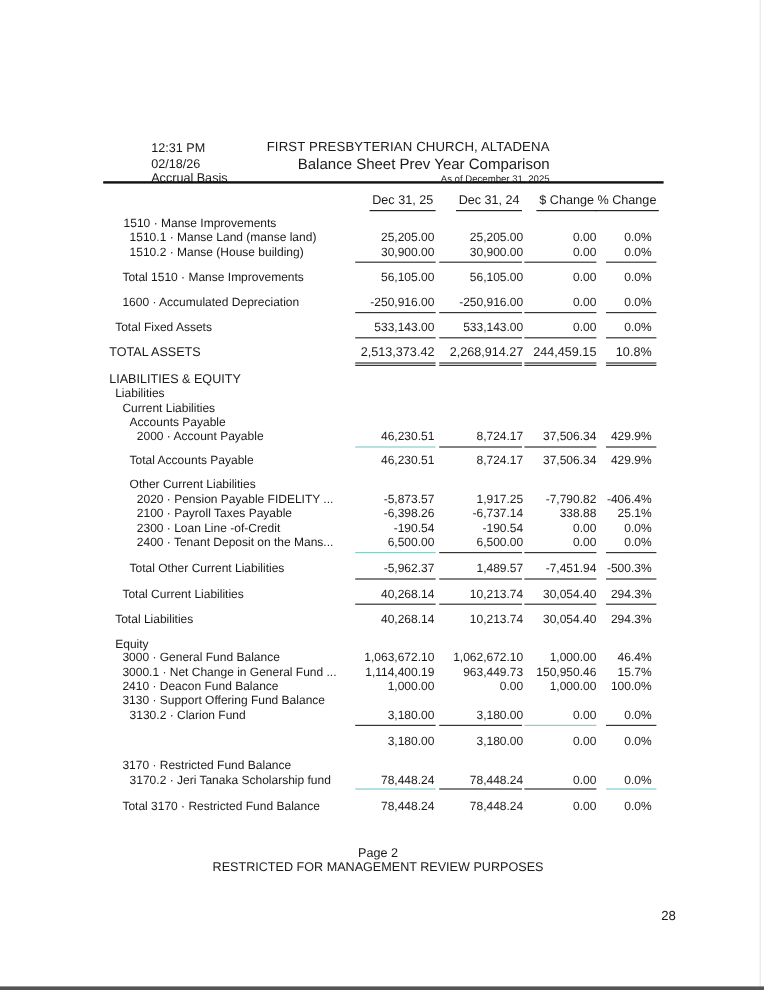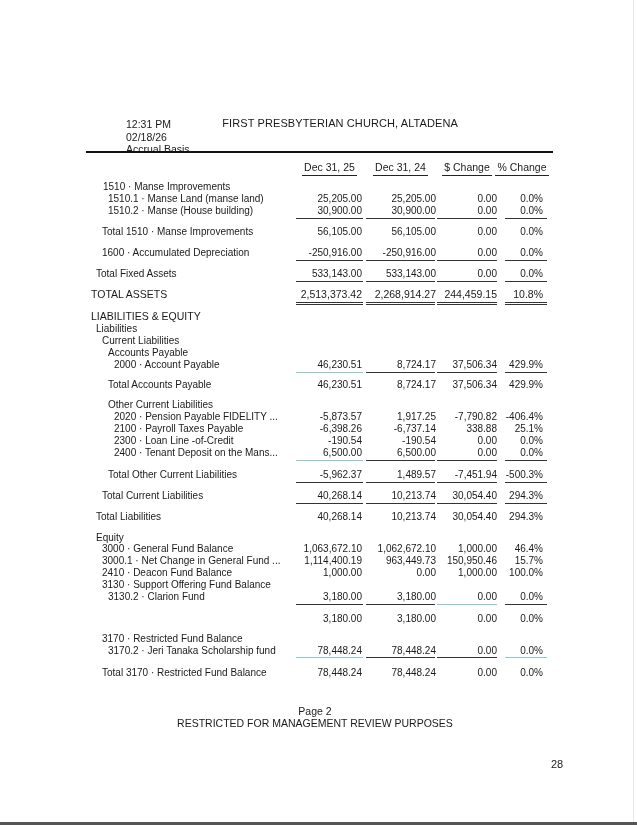--- a/index.html
+++ b/index.html
@@ -10,21 +10,21 @@
   .page-edge { position:absolute; right:3px; top:0; width:1px; height:825px; background:#e8e8e8; }
   .bottom-edge { position:absolute; left:0; bottom:0; width:637px; height:3px; background:#555; }
 
   .hdr-left { position:absolute; left:102px; top:118px; font-size:10.5px; line-height:12.5px;margin-left:24px; }
   .hdr-center { position:absolute; left:148px; width:310px; top:117px; text-align:right; }
   .hdr-company { font-size:11px; letter-spacing:0.1px; line-height:13px; }
   .hdr-title { font-size:12.5px; line-height:15px; }
   .hdr-asof { font-size:8px; line-height:10px; }
   .hdr-rule { position:absolute; left:86px; top:151px; width:467px; height:2px; background:#111; }
 
-  .colhdr { position:absolute; top:161px; font-size:10.5px; text-align:center; }
+  .colhdr { position:absolute; top:161px; font-size:10.5px; text-align:right; }
   .colhdr span { display:inline-block; border-bottom:1px solid #222; padding:0 2px 2px; }
 
   .row { position:absolute; left:0; width:637px; height:13px; font-size:10px; line-height:13px; }
   .lbl { position:absolute; white-space:nowrap; }
   .num { position:absolute; text-align:right; white-space:nowrap; }
   .c1 { left:292px; width:70px; }
   .c2 { left:364px; width:72px; }
   .c3 { left:437px; width:60px; }
   .c4 { left:497px; width:46px; }
 
@@ -44,20 +44,22 @@
 <div class="page-edge"></div>
 <div class="bottom-edge"></div>
 
 <div class="hdr-left">
   <div>12:31 PM</div>
   <div>02/18/26</div>
   <div>Accrual Basis</div>
 </div>
 <div class="hdr-center">
   <div class="hdr-company">FIRST PRESBYTERIAN CHURCH, ALTADENA</div>
+  <div class="hdr-title">Balance Sheet Prev Year Comparison</div>
+  <div class="hdr-asof">As of December 31, 2025</div>
 </div>
 <div class="hdr-rule"></div>
 
 <div class="colhdr" style="left:296px;width:67px;"><span>Dec 31, 25</span></div>
 <div class="colhdr" style="left:366px;width:69px;"><span>Dec 31, 24</span></div>
 <div class="colhdr" style="left:437px;width:60px;"><span>$ Change</span></div>
 <div class="colhdr" style="left:495px;width:54px;"><span>% Change</span></div>
 
 <div class="row" style="top:180px">
   <span class="lbl" style="left:103px">1510 · Manse Improvements</span>

